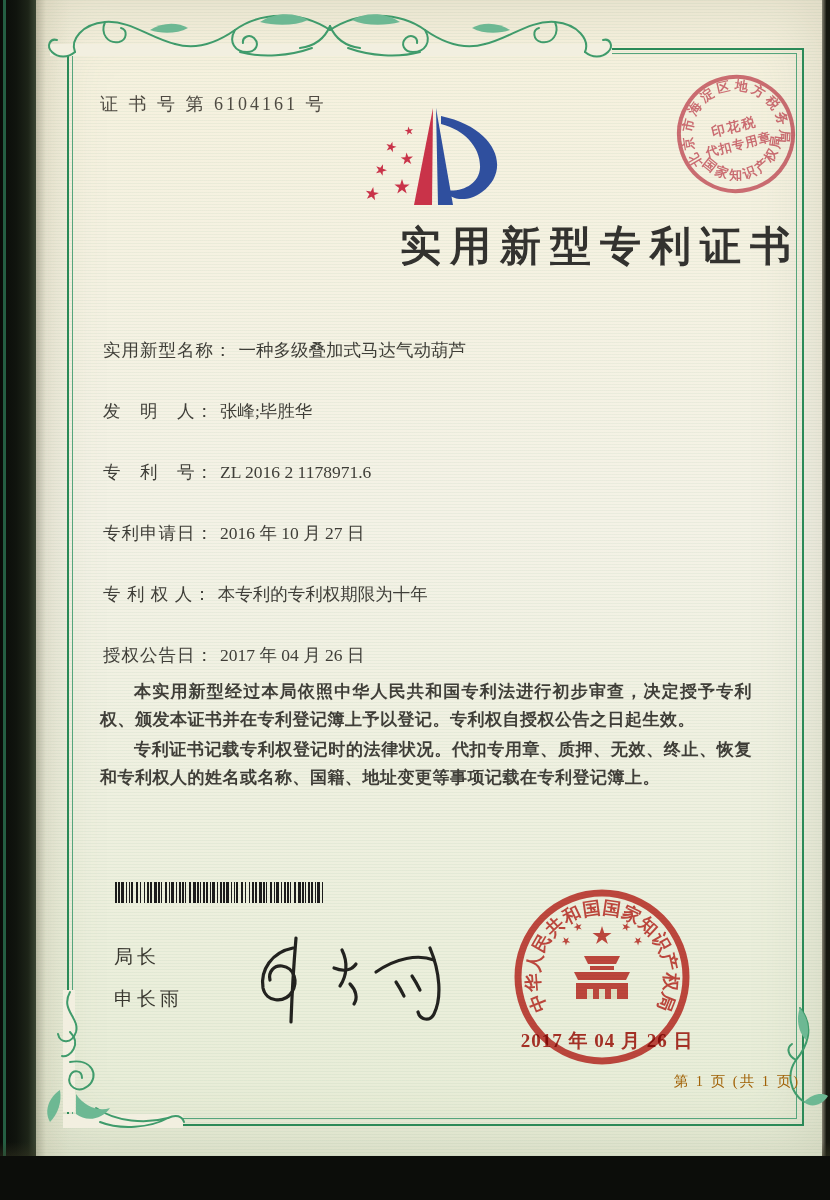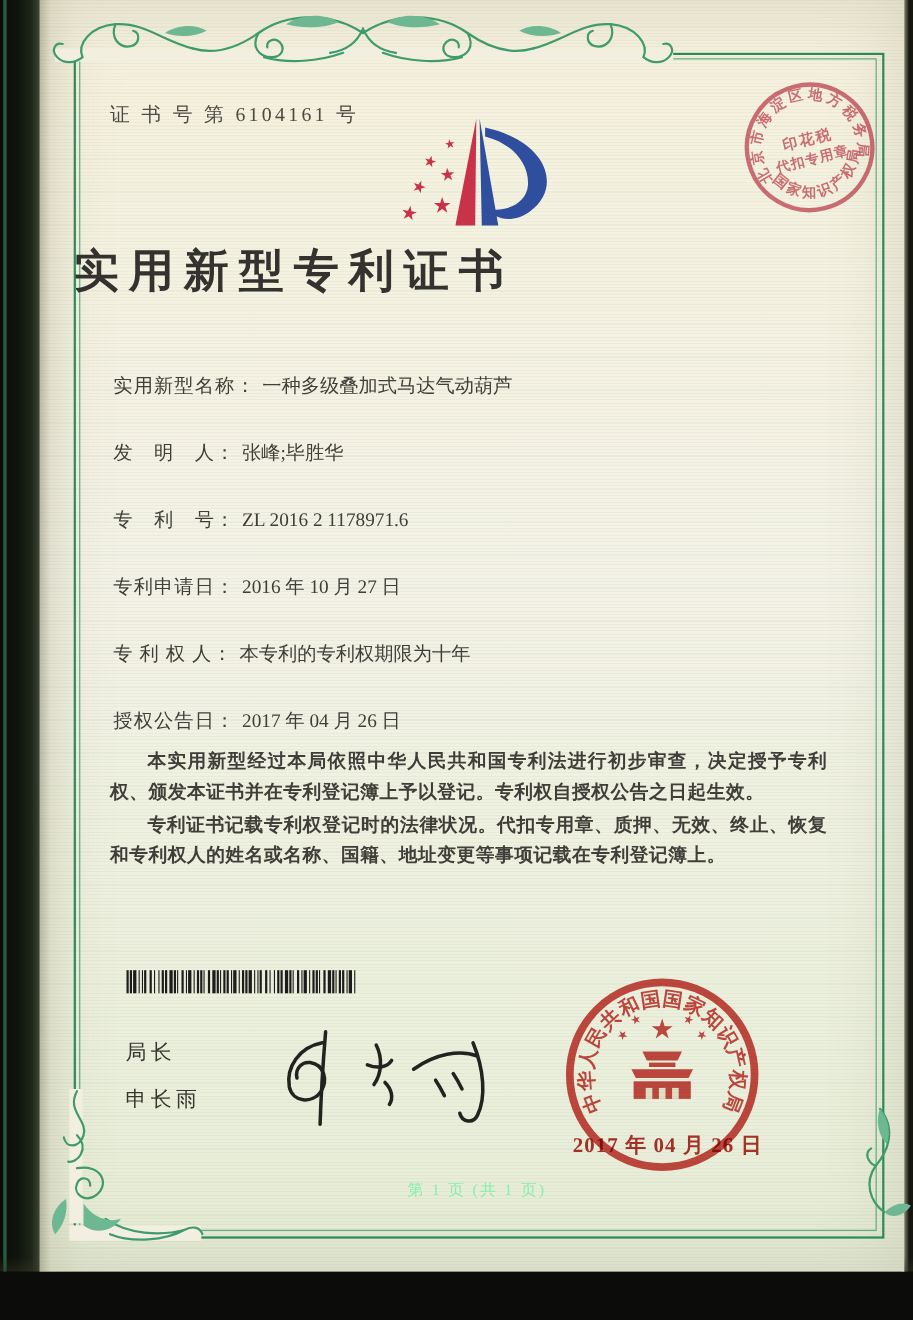--- a/index.html
+++ b/index.html
@@ -34,31 +34,31 @@
   .spine-line{left:3px;top:0;width:3px;height:1200px;background:#2e7a55;opacity:.75;}
   .edge-bottom{left:0;top:1156px;width:830px;height:44px;background:#0c0d0a;}
   .edge-bottom-shadow{left:0;top:1142px;width:830px;height:14px;
     background:linear-gradient(180deg,rgba(0,0,0,0),rgba(55,55,35,.45));}
   .edge-right{left:820px;top:0;width:10px;height:1200px;
     background:linear-gradient(90deg,#b8b49e,#15170f 65%);}
   .frame-outer{left:67px;top:48px;width:733px;height:1074px;border:2px solid var(--green);}
   .frame-inner{left:72px;top:53px;width:723px;height:1064px;border:1px solid var(--green-in);}
   .overlay{position:absolute;left:0;top:0;pointer-events:none;}
   .cert-no{left:100px;top:92px;font-size:18px;letter-spacing:3px;color:#4e4a42;}
-  .title{left:67px;top:219px;width:733px;text-align:left;
+  .title{left:67px;top:219px;width:733px;text-align:right;
     font-size:41px;font-weight:700;letter-spacing:9px;color:#33322f;}
   .frow{left:103px;width:650px;height:26px;font-size:17.5px;color:var(--ink);white-space:nowrap;}
   .flabel{letter-spacing:1px;}
   .fvalue{margin-left:6px;margin-top:36px;}
   .paras{left:100px;top:678px;width:652px;font-size:17px;line-height:28px;
     color:var(--ink);text-align:justify;letter-spacing:.5px;}
   .paras p{margin:0 0 2px 0;text-indent:34px;font-weight:bold;}
   .signer{left:114px;font-size:19px;color:#38372f;letter-spacing:4px;}
-  .footer{left:67px;top:1072px;width:733px;text-align:center;font-size:14.5px;
-    color:#86efac;letter-spacing:2px;}
+  .footer{left:67px;top:1072px;width:733px;text-align:right;font-size:14.5px;
+    color:#a16207;letter-spacing:2px;}
   .seal-date{left:512px;top:1028px;width:190px;text-align:center;font-size:19px;
     color:var(--date-red);letter-spacing:1px;font-weight:700;mix-blend-mode:multiply;}
   .ring-text{font-family:"Liberation Serif","DejaVu Serif",serif;font-weight:700;}
 </style>
 </head>
 <body>
 
 <div class="photo">
 
   <div class="abs edge-left"></div>

